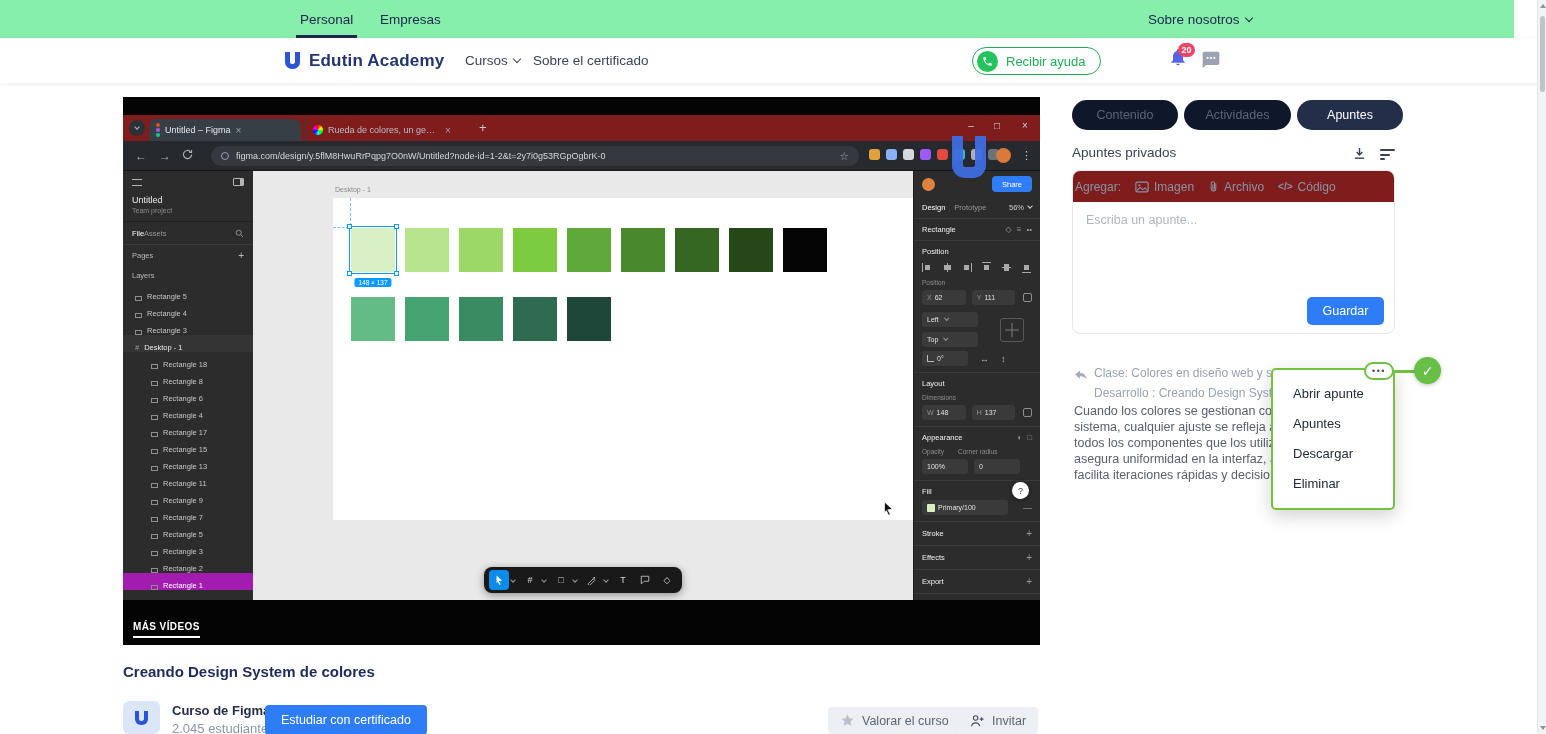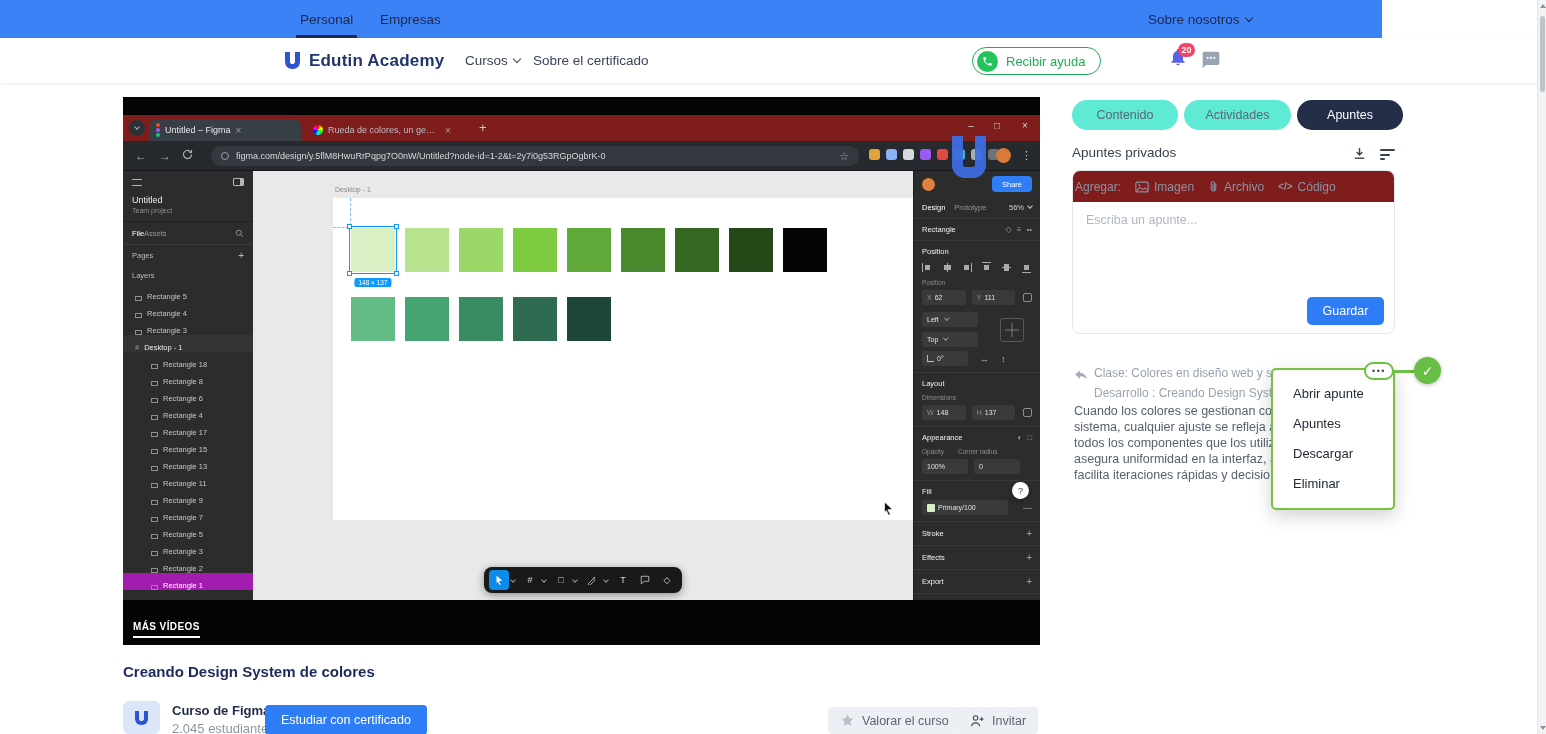--- a/index.html
+++ b/index.html
@@ -1,21 +1,21 @@
 <!DOCTYPE html>
 <html><head>
 <meta charset="utf-8">
 <style>
 *{margin:0;padding:0;box-sizing:border-box}
 body{font-family:"Liberation Sans","DejaVu Sans",sans-serif;background:#fff;overflow:hidden}
 .page{position:relative;width:1546px;height:734px;background:#fff;overflow:hidden}
 .abs{position:absolute}
 .chev{display:inline-block;width:6px;height:6px;border-right:1.6px solid currentColor;border-bottom:1.6px solid currentColor;transform:rotate(45deg);margin-left:6px;margin-top:-3px}
 
-.topbar{position:absolute;left:0;top:0;width:1382px;height:38px;background:#3b82f6}
+.topbar{position:absolute;left:0;top:0;width:1514px;height:38px;background:#86efac}
 .topbar-tab{top:0;height:38px;display:flex;align-items:center;font-size:13.5px;color:#20294d;padding:0 4px;cursor:pointer}
 .topbar-tab.active{box-shadow:inset 0 -3px 0 0 #20294d}
 .topbar-about{top:0;height:38px;display:flex;align-items:center;font-size:13.5px;color:#20294d;cursor:pointer}
 
 .header{position:absolute;left:0;top:38px;width:1546px;height:45px;background:#fff;box-shadow:0 1px 4px rgba(20,30,60,.08)}
 .brand{position:absolute;left:285px;top:0;height:45px;display:flex;align-items:center;gap:9px}
 .logo-u{width:15px;height:17px;border-left:5px solid #2b55d4;border-right:5px solid #2b55d4;border-bottom:5px solid #2b55d4;border-radius:0 0 7px 7px}
 .brand-name{font-size:17px;font-weight:700;color:#23356d;letter-spacing:.2px}
 .nav-item{position:absolute;top:0;height:45px;display:flex;align-items:center;font-size:13.5px;color:#3a435c;cursor:pointer}
 .help-btn{position:absolute;left:972px;top:9px;height:28px;border:1px solid #1fae55;border-radius:15px;display:flex;align-items:center;gap:8px;padding:0 14px 0 4px;background:#fff;cursor:pointer}
@@ -126,21 +126,21 @@
 .more-videos{position:absolute;left:10px;top:524px;color:#fff;font-size:10px;font-weight:700;letter-spacing:.4px;padding-bottom:4px;border-bottom:2px solid #fff;z-index:6;cursor:pointer}
 
 .lesson-title{position:absolute;left:123px;top:663px;font-size:15px;font-weight:700;color:#1e2a5e}
 .course-logo{position:absolute;left:123px;top:701px;width:37px;height:33px;background:#dbe6f9;border-radius:6px;display:flex;align-items:center;justify-content:center}
 .logo-u.small{width:13px;height:14px;border-width:4px;border-radius:0 0 6px 6px}
 .course-name{position:absolute;left:172px;top:703px;font-size:13px;font-weight:700;color:#252e49}
 .course-students{position:absolute;left:172px;top:721px;font-size:13px;color:#8d95a5}
 .cta-btn{position:absolute;left:265px;top:705px;height:30px;background:#2e7df6;border-radius:4px;color:#fff;font-size:12.5px;display:flex;align-items:center;padding:0 16px;cursor:pointer}
 .pill-btn{position:absolute;top:707px;height:27px;background:#eceff3;border-radius:4px;display:flex;align-items:center;gap:7px;padding:0 12px;font-size:12.5px;color:#5b6573;cursor:pointer}
 
-.sb-tab{position:absolute;top:100px;height:30px;border-radius:15px;background:#5eead4;color:#5c6677;font-size:12.5px;display:flex;align-items:center;justify-content:center;cursor:pointer}
+.sb-tab{position:absolute;top:100px;height:30px;border-radius:15px;background:#0f172a;color:#5c6677;font-size:12.5px;display:flex;align-items:center;justify-content:center;cursor:pointer}
 .sb-tab.active{background:#232e48;color:#fff}
 .notes-title{position:absolute;left:1072px;top:145px;font-size:13.5px;color:#39424f}
 .sb-icon{position:absolute;top:146px;cursor:pointer}
 .filterbars{display:flex;flex-direction:column;gap:2.5px}
 .filterbars i{display:block;height:2px;background:#3a4354;border-radius:1px}
 .composer{position:absolute;left:1072px;top:170px;width:323px;height:164px;border:1px solid #e4e7eb;border-radius:8px;background:#fff;overflow:hidden}
 .comp-head{height:31px;background:#7f1d1d;display:flex;align-items:center;gap:14px;padding:0 2px;font-size:12px;color:#8a93a3}
 .comp-item{display:flex;align-items:center;gap:5px;cursor:pointer}
 .codeic{font-size:10px;font-weight:700;color:#8a93a3}
 .comp-body{padding:11px 13px}

